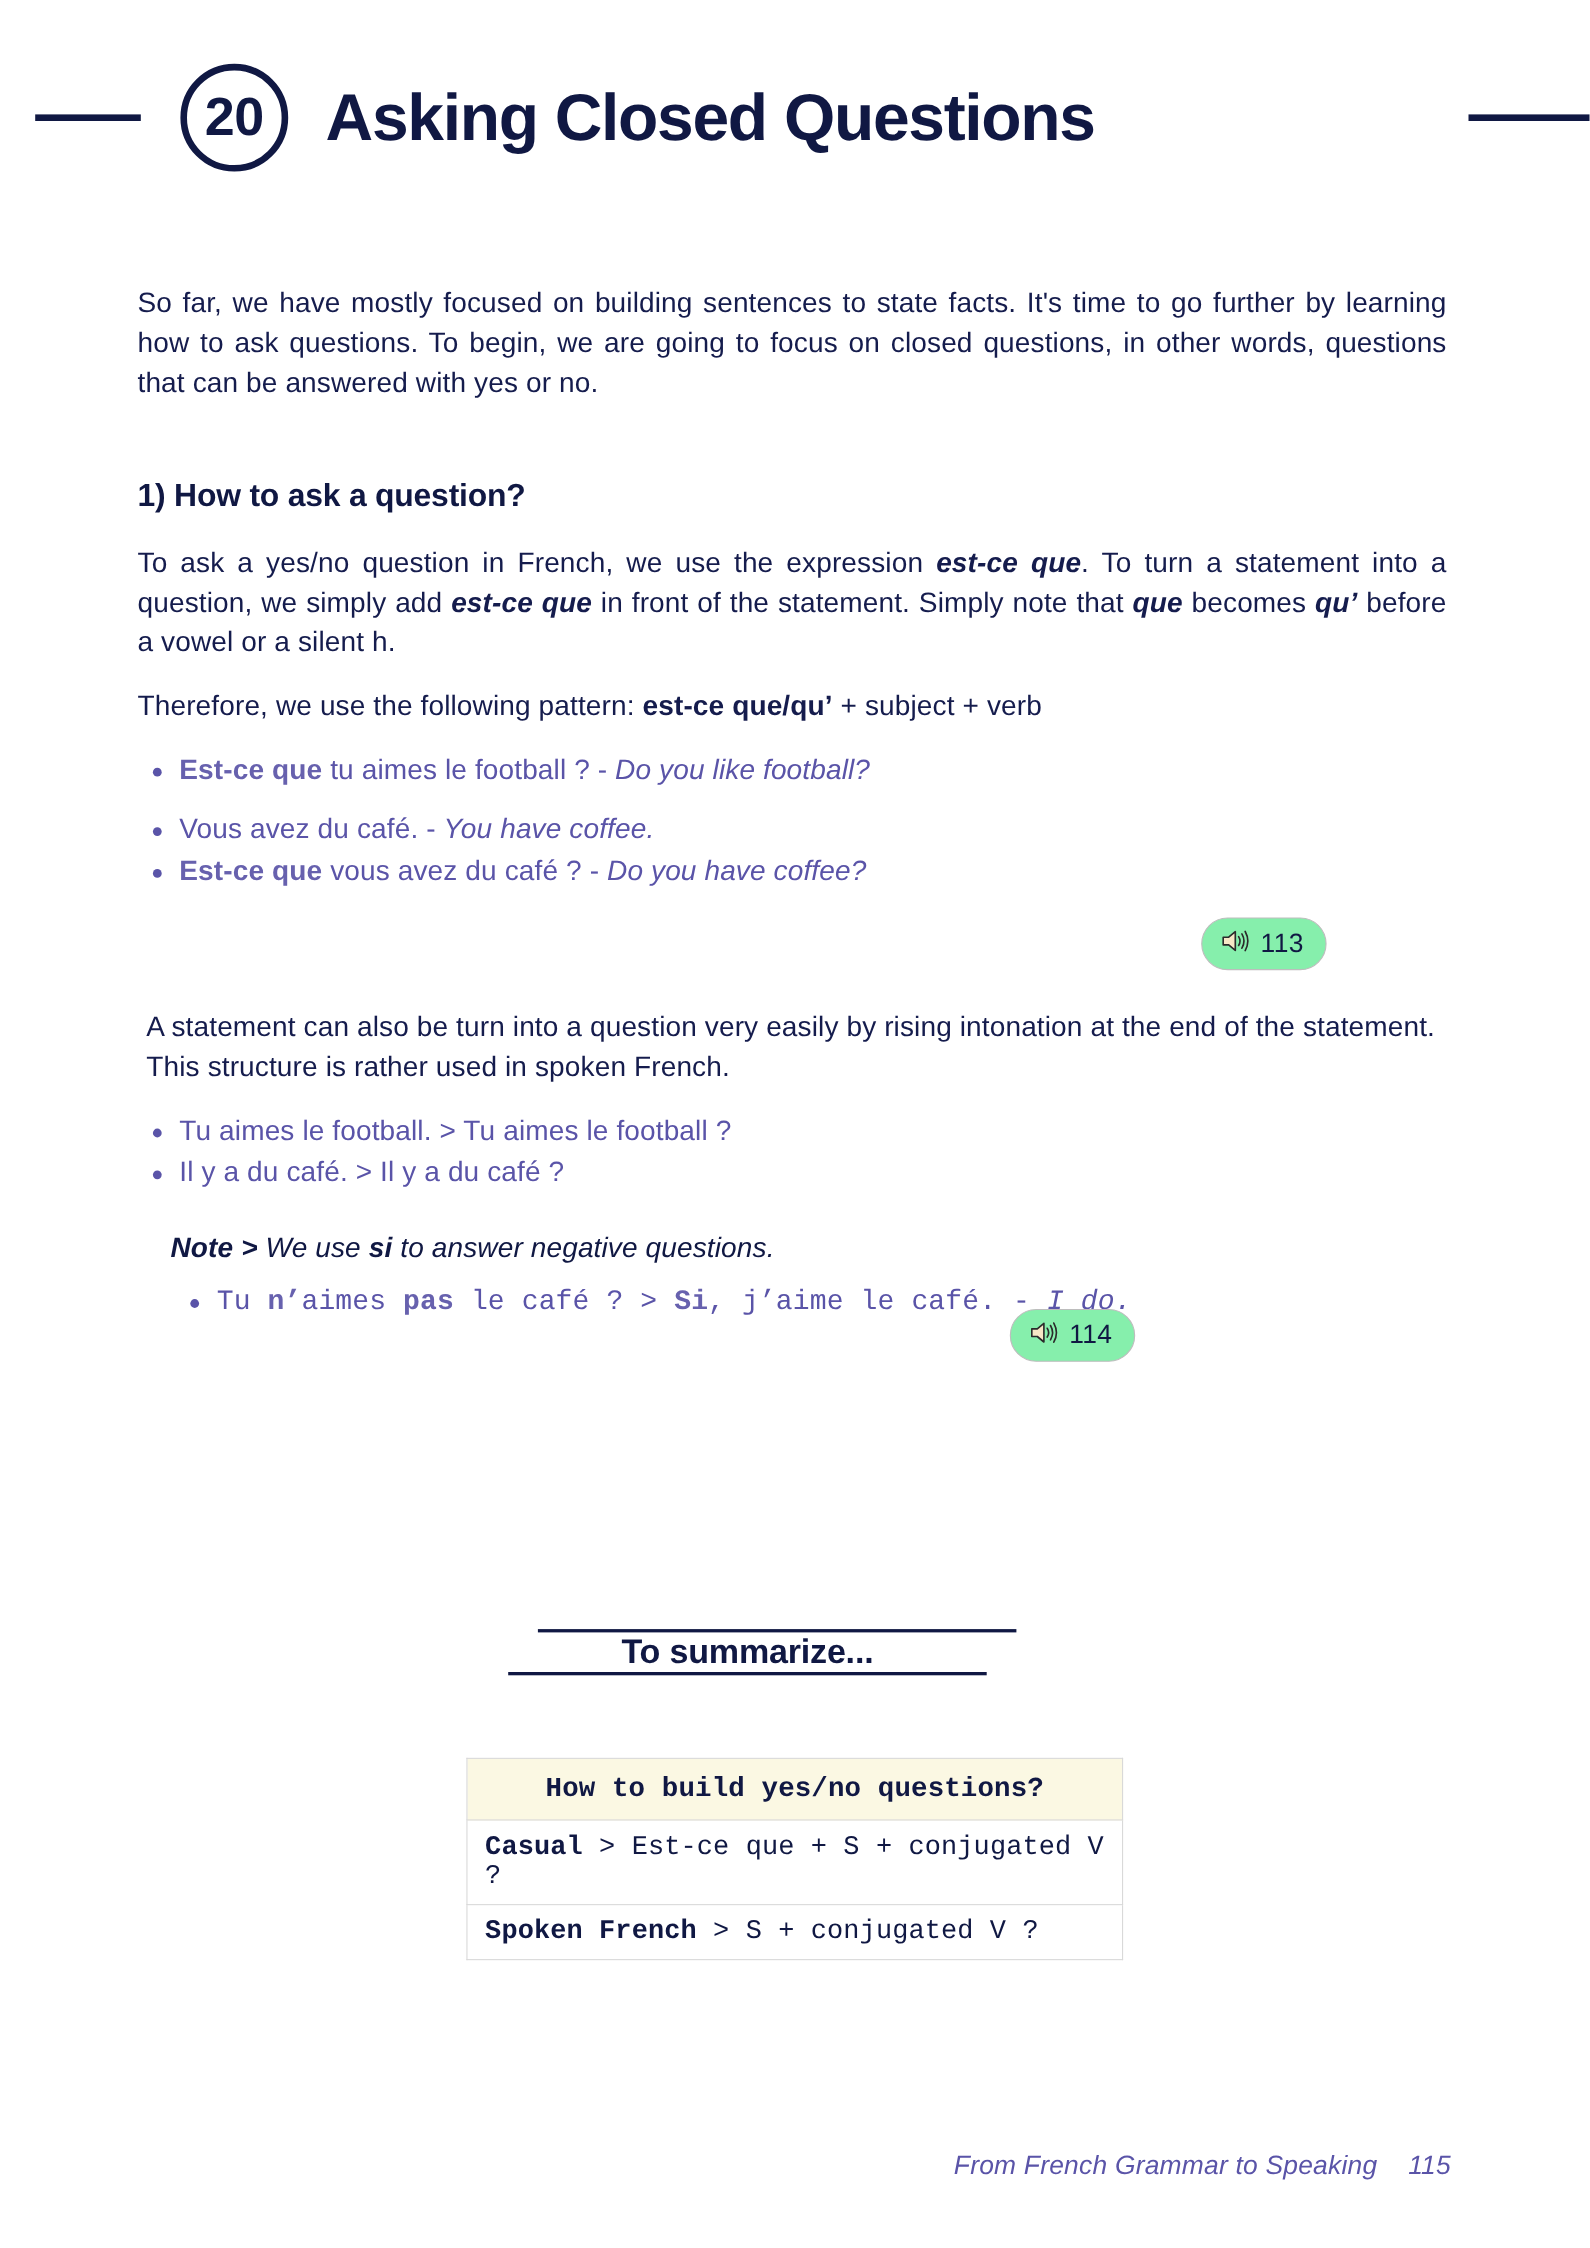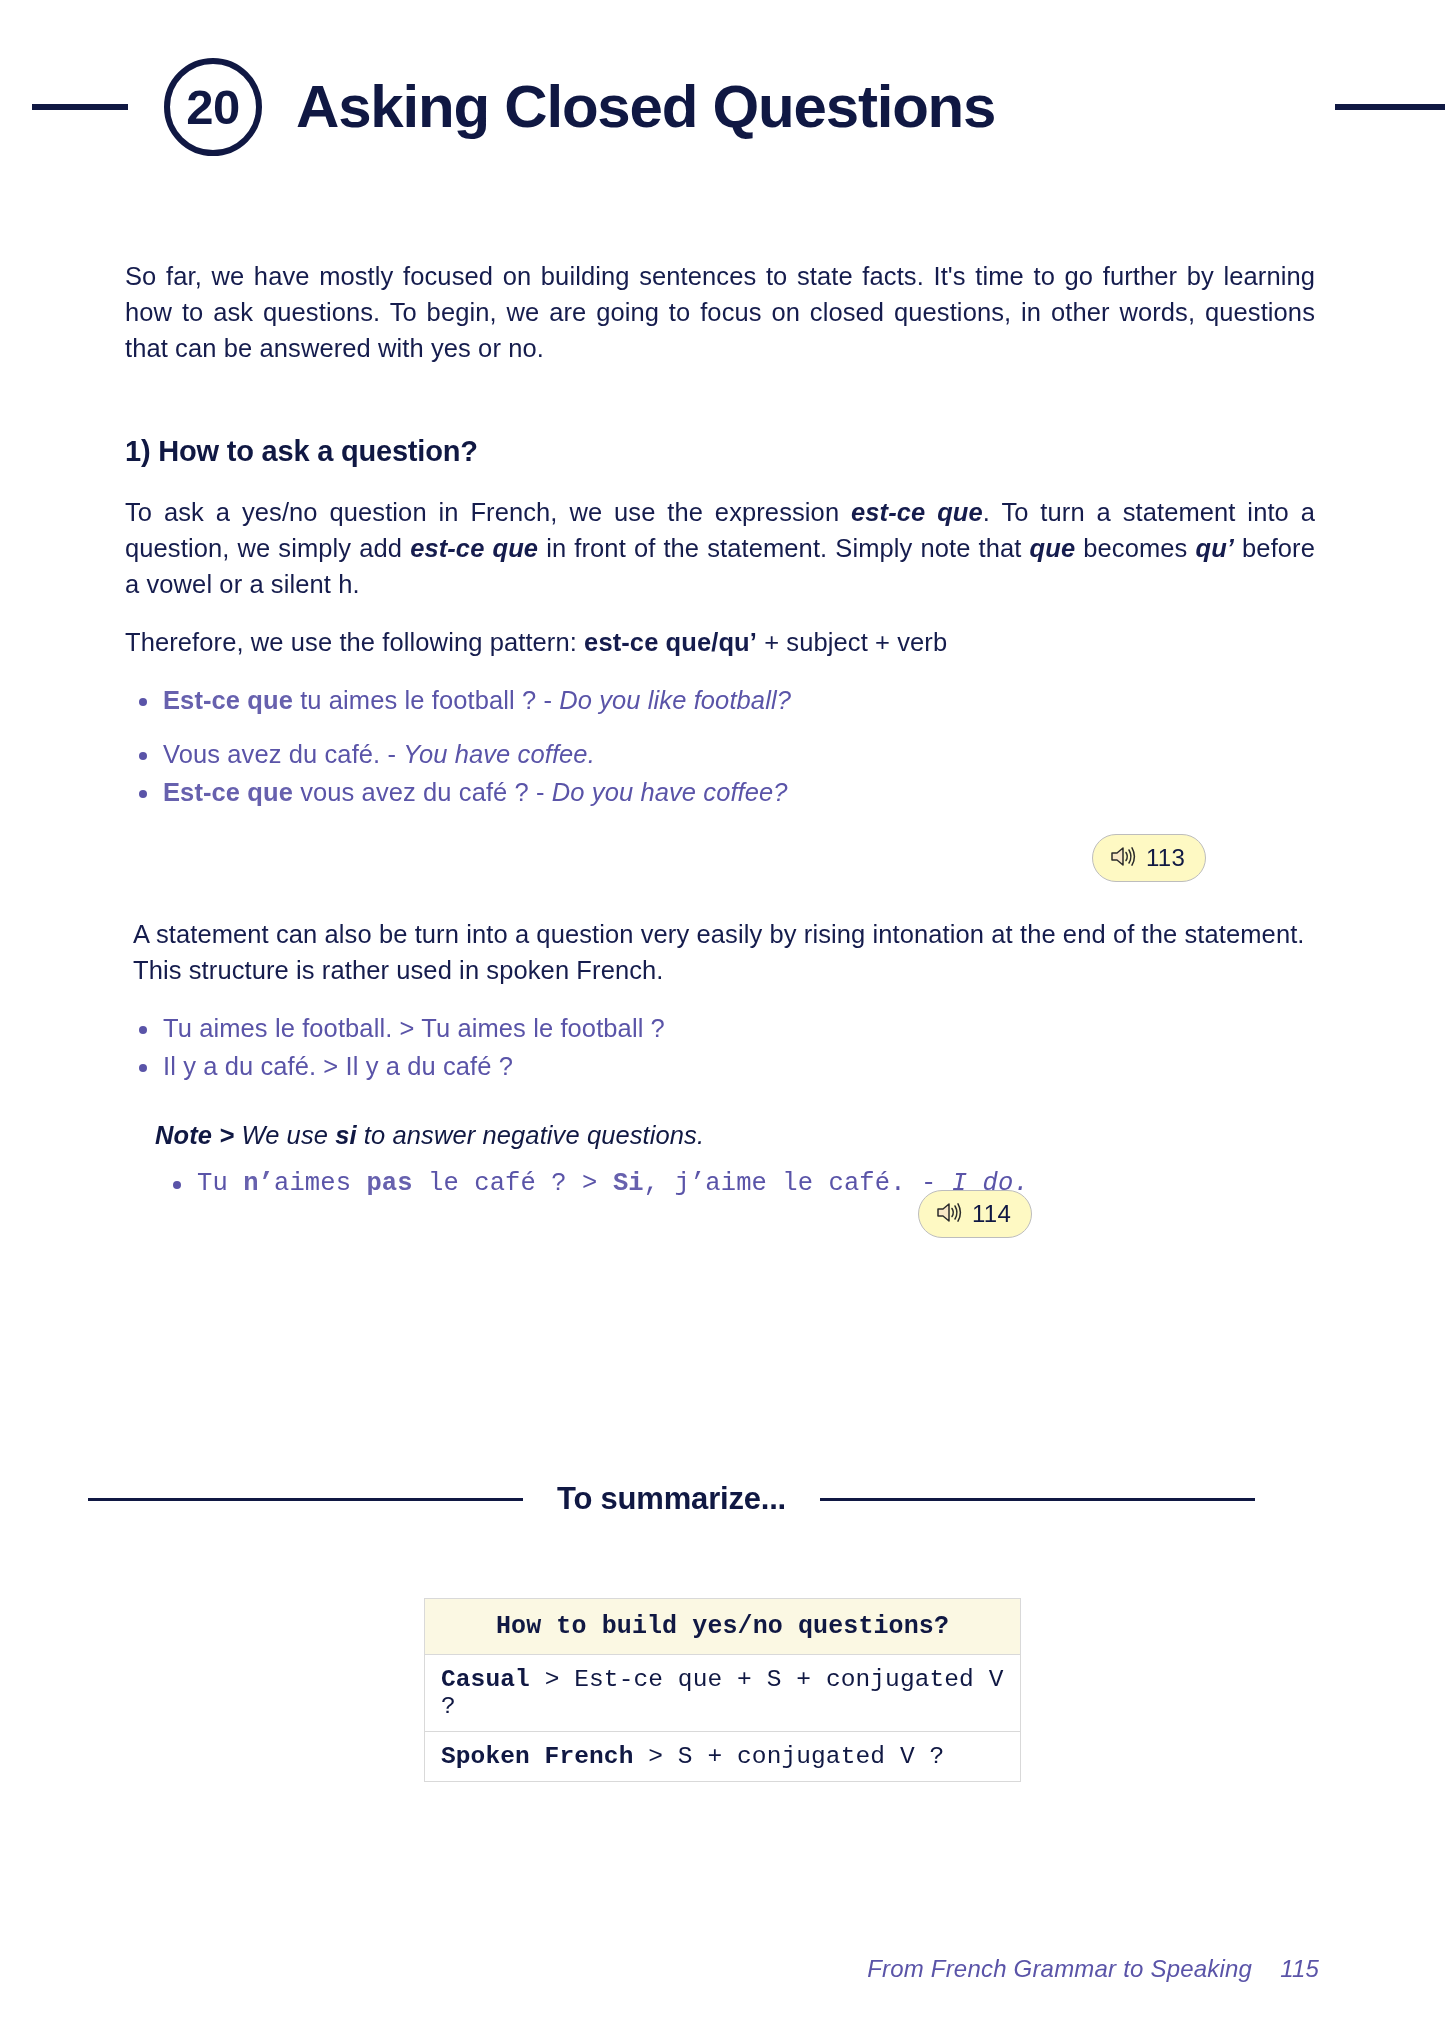--- a/index.html
+++ b/index.html
@@ -129,37 +129,38 @@
   
   .audio-badge{
     position:absolute;
     display:inline-flex;
     align-items:center;
     gap:10px;
     height:48px;
     padding:0 20px 0 16px;
     border:1.6px solid #bdbdbd;
     border-radius:26px;
-    background:#fef9c3;
+    background:#86efac;
   }
   .audio-badge .num{
     font-size:24px;
     color:var(--navy-deep);
     font-weight:500;
     letter-spacing:0.3px;
   }
   .spk{flex:none;}
 
   
   .summarize{
     position:absolute;
     left:0; top:1481px;
     width:1325px;
     display:flex;
     align-items:center;
+    flex-direction:column;
   }
   .sum-rule{
     height:3px;
     background:var(--navy-deep);
     flex:none;
   }
   .sum-rule.l{width:435px;margin-left:88px;}
   .sum-rule.r{width:435px;margin-left:34px;}
   .sum-label{
     font-size:31px;

